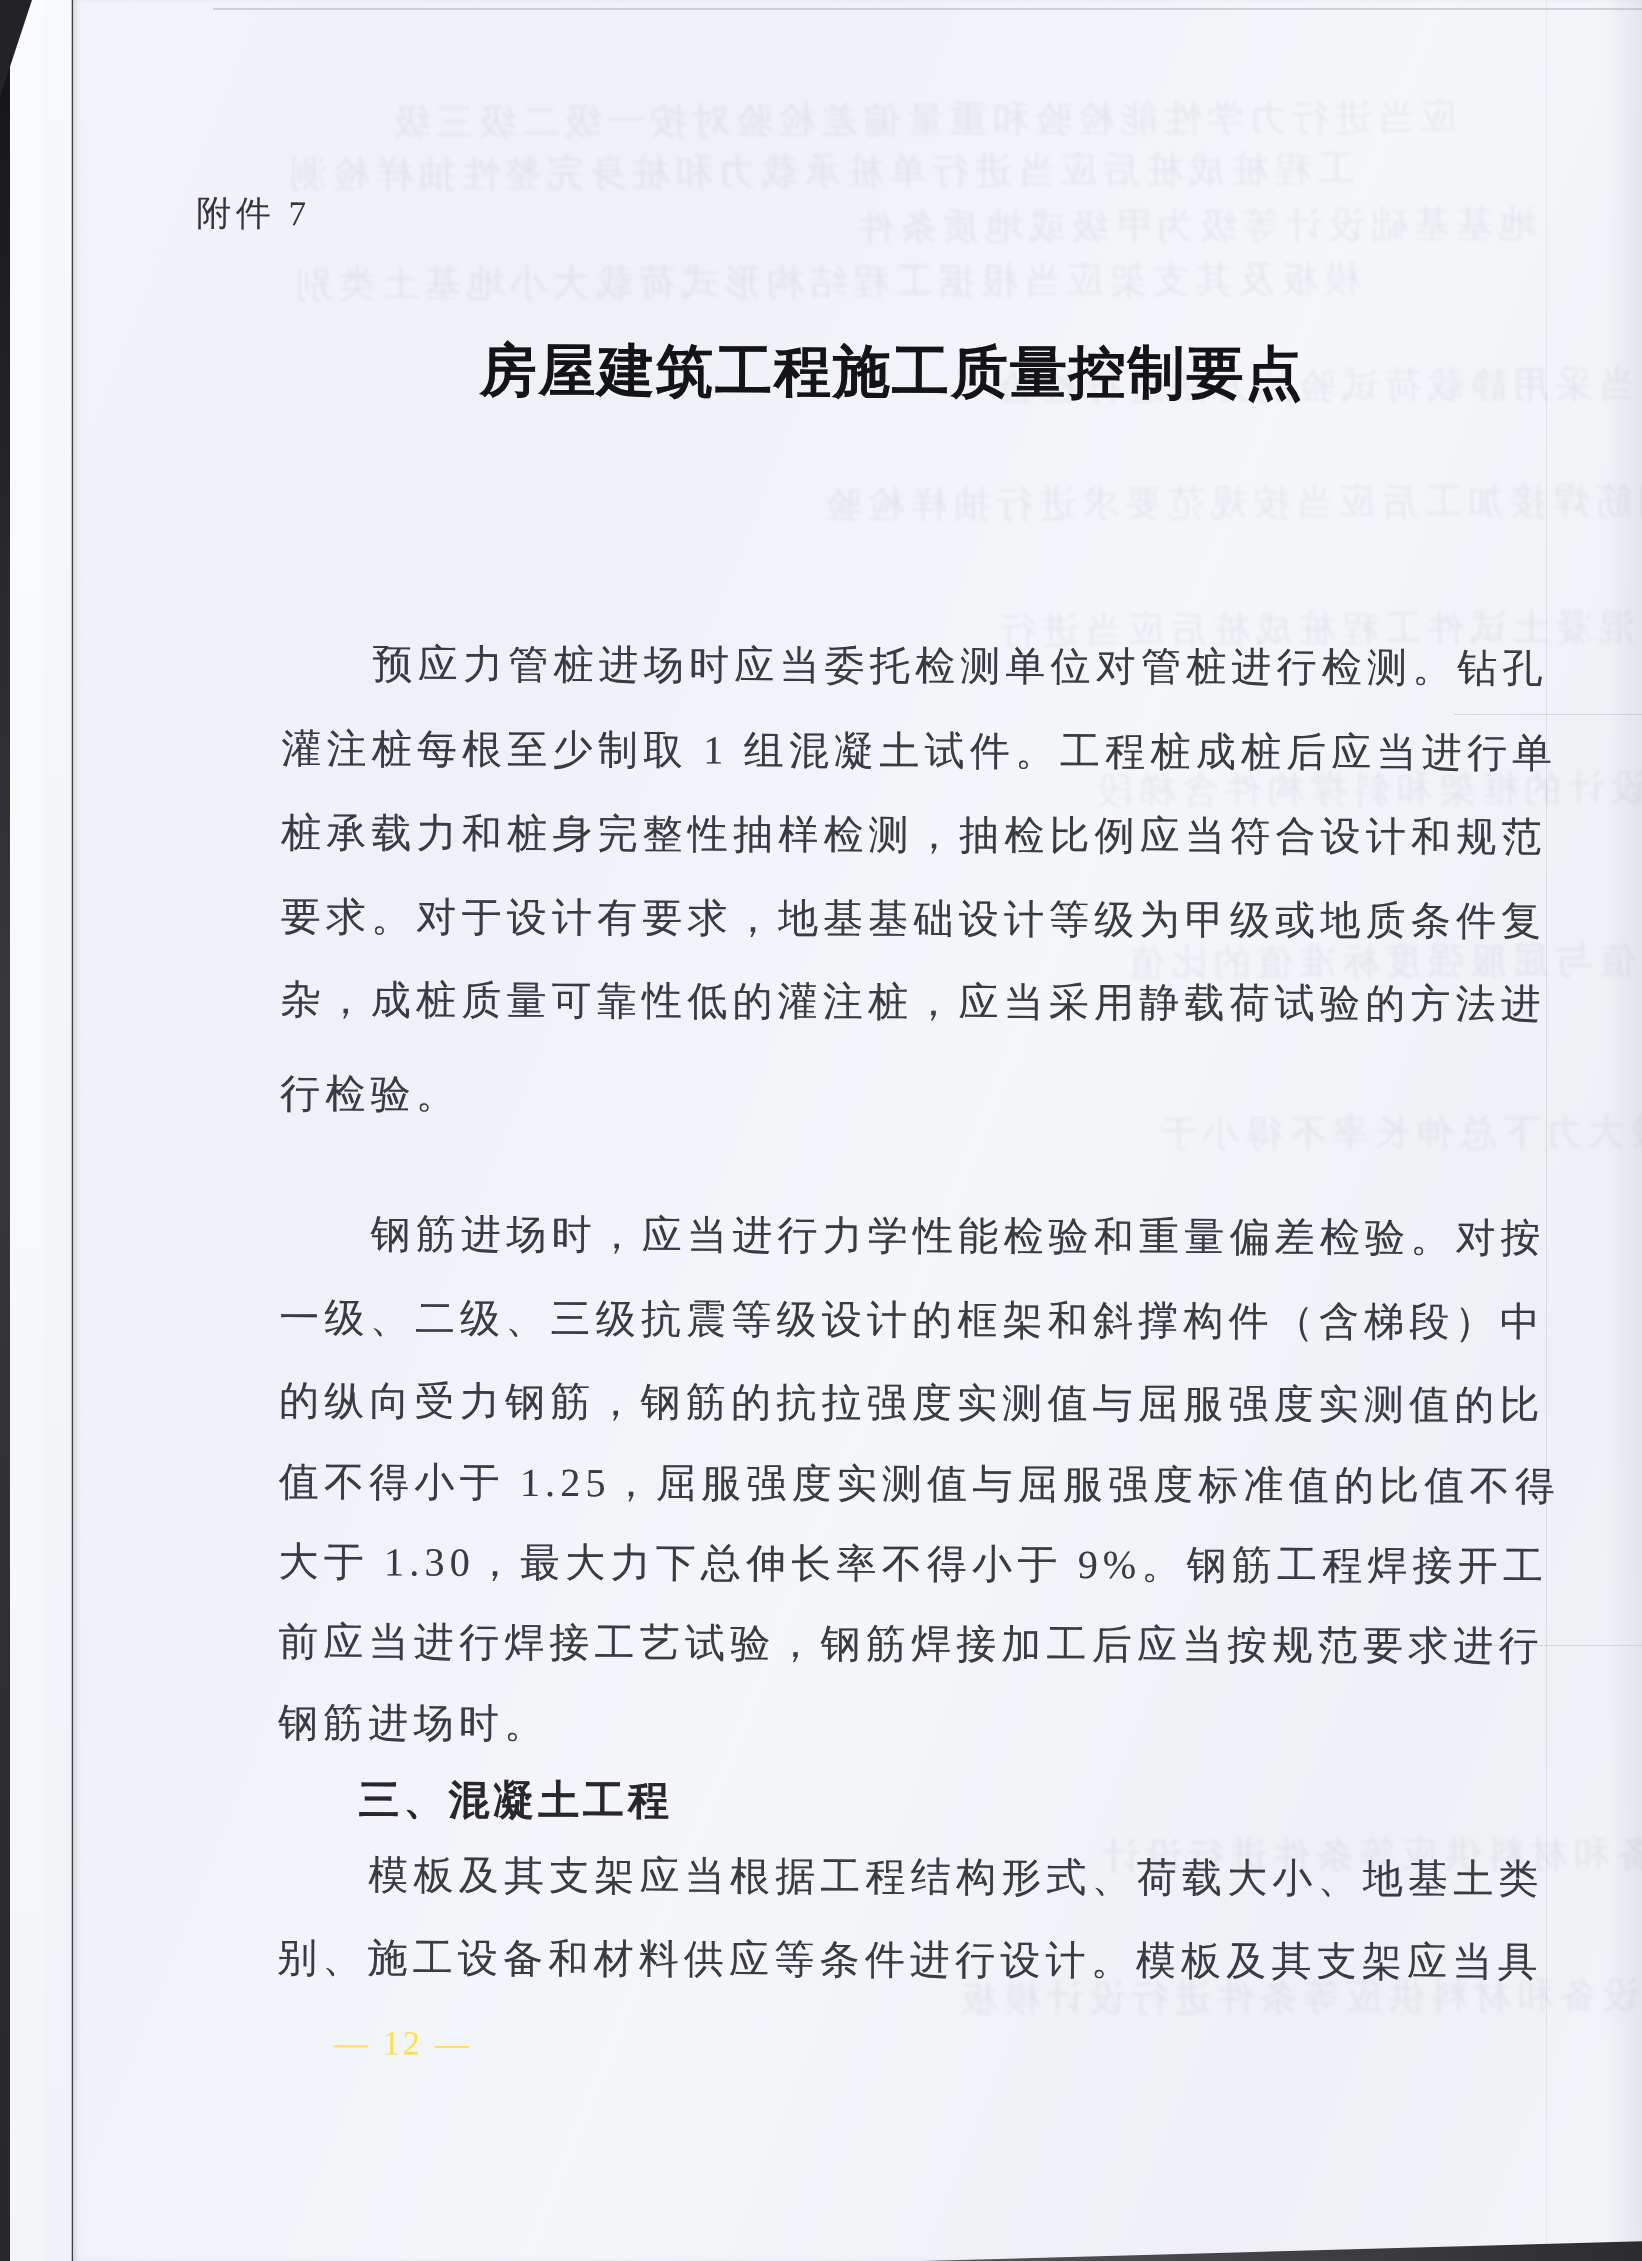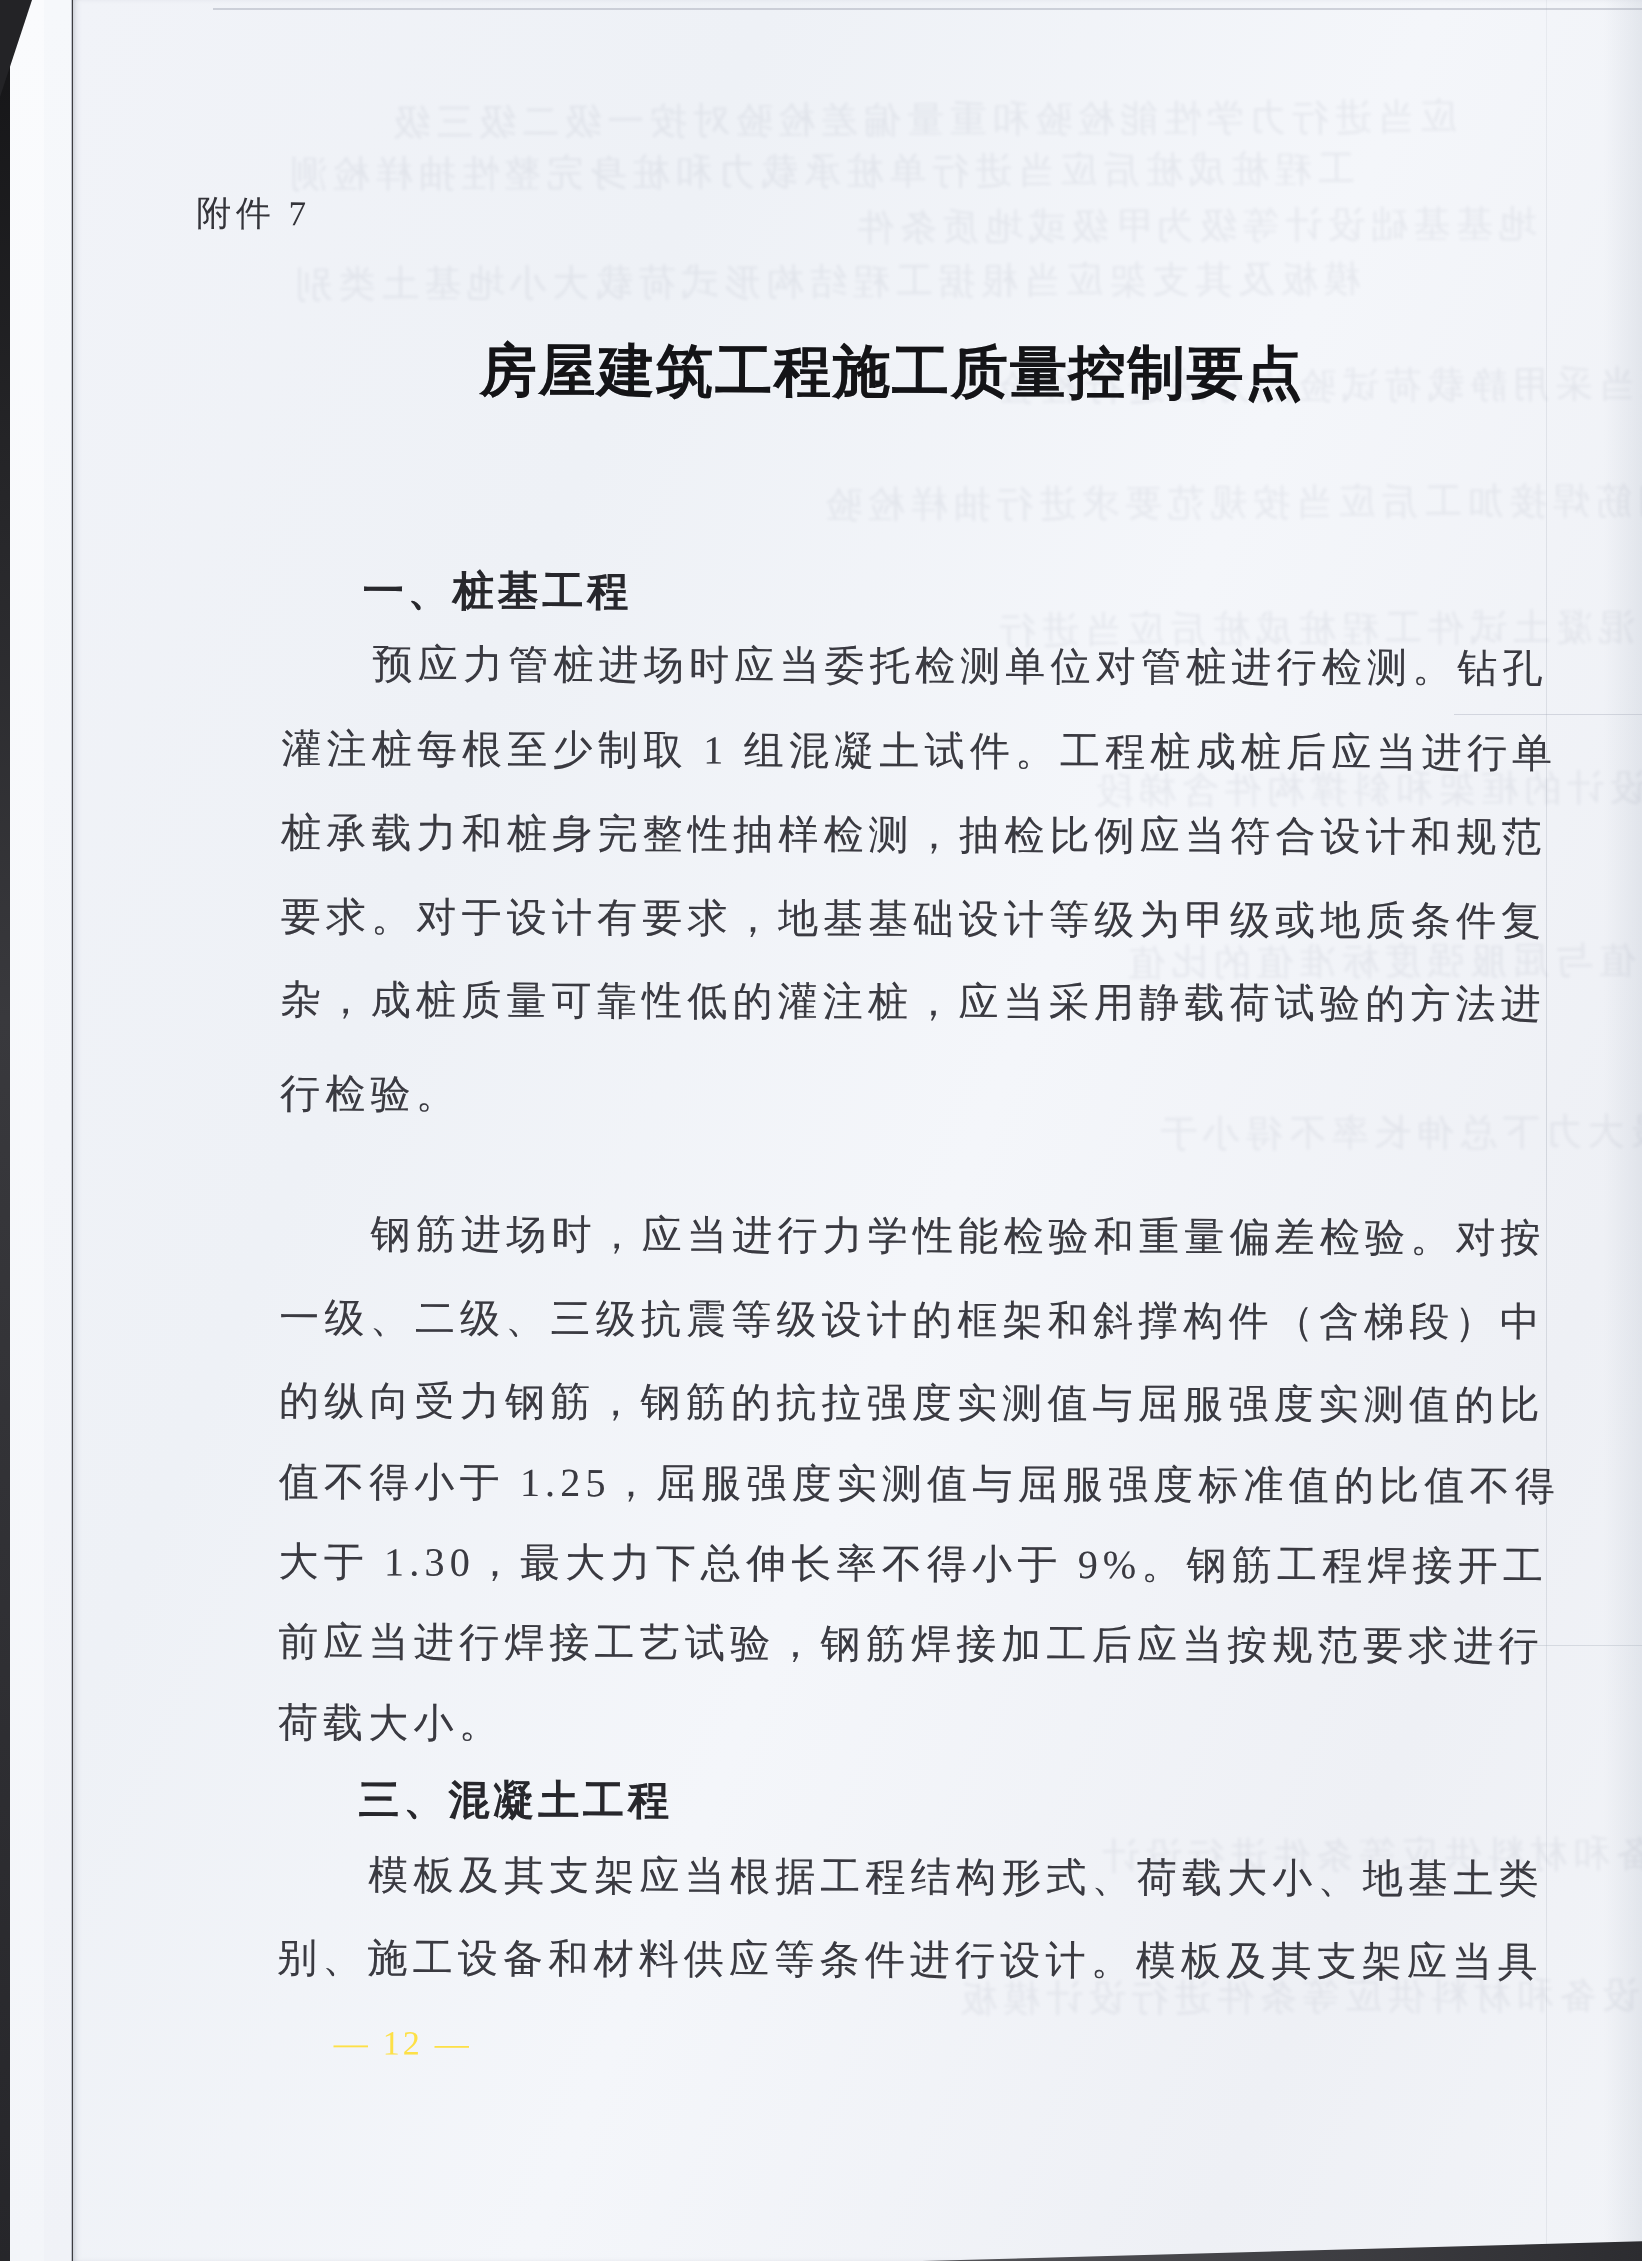--- a/index.html
+++ b/index.html
@@ -81,35 +81,34 @@
   <span style="left:1122px;top:936px">屈服强度实测值与屈服强度标准值的比值</span>
   <span style="left:1154px;top:1108px">最大力下总伸长率不得小于</span>
   <span style="left:1096px;top:1830px">施工设备和材料供应等条件进行设计</span>
   <span style="left:954px;top:1972px">别施工设备和材料供应等条件进行设计模板</span>
 </div>
 
 <div class="content">
   <div class="attachment">附件 7</div>
   <div class="doc-title">房屋建筑工程施工质量控制要点</div>
 
-  <div class="sec-h" style="top:565px">一、桩基工程</div>
   <div class="bl ind" style="top:638px">预应力管桩进场时应当委托检测单位对管桩进行检测。钻孔</div>
   <div class="bl" style="top:723px">灌注桩每根至少制取 1 组混凝土试件。工程桩成桩后应当进行单</div>
   <div class="bl" style="top:807px">桩承载力和桩身完整性抽样检测，抽检比例应当符合设计和规范</div>
   <div class="bl" style="top:891px">要求。对于设计有要求，地基基础设计等级为甲级或地质条件复</div>
   <div class="bl" style="top:974px">杂，成桩质量可靠性低的灌注桩，应当采用静载荷试验的方法进</div>
   <div class="bl" style="top:1068px">行检验。</div>
 
   <div class="bl ind" style="top:1208px">钢筋进场时，应当进行力学性能检验和重量偏差检验。对按</div>
   <div class="bl" style="top:1292px">一级、二级、三级抗震等级设计的框架和斜撑构件（含梯段）中</div>
   <div class="bl" style="top:1375px">的纵向受力钢筋，钢筋的抗拉强度实测值与屈服强度实测值的比</div>
   <div class="bl" style="top:1456px">值不得小于 1.25，屈服强度实测值与屈服强度标准值的比值不得</div>
   <div class="bl" style="top:1536px">大于 1.30，最大力下总伸长率不得小于 9%。钢筋工程焊接开工</div>
   <div class="bl" style="top:1616px">前应当进行焊接工艺试验，钢筋焊接加工后应当按规范要求进行</div>
-  <div class="bl" style="top:1697px">荷载大小。</div>
+  <div class="bl" style="top:1697px">钢筋进场时。</div>
 
   <div class="sec-h" style="top:1774px">三、混凝土工程</div>
   <div class="bl ind" style="top:1849px">模板及其支架应当根据工程结构形式、荷载大小、地基土类</div>
   <div class="bl" style="top:1932px">别、施工设备和材料供应等条件进行设计。模板及其支架应当具</div>
 
   <div class="footer">— 12 —</div>
 </div>
 
 <div class="bottom-shadow"></div>
 

